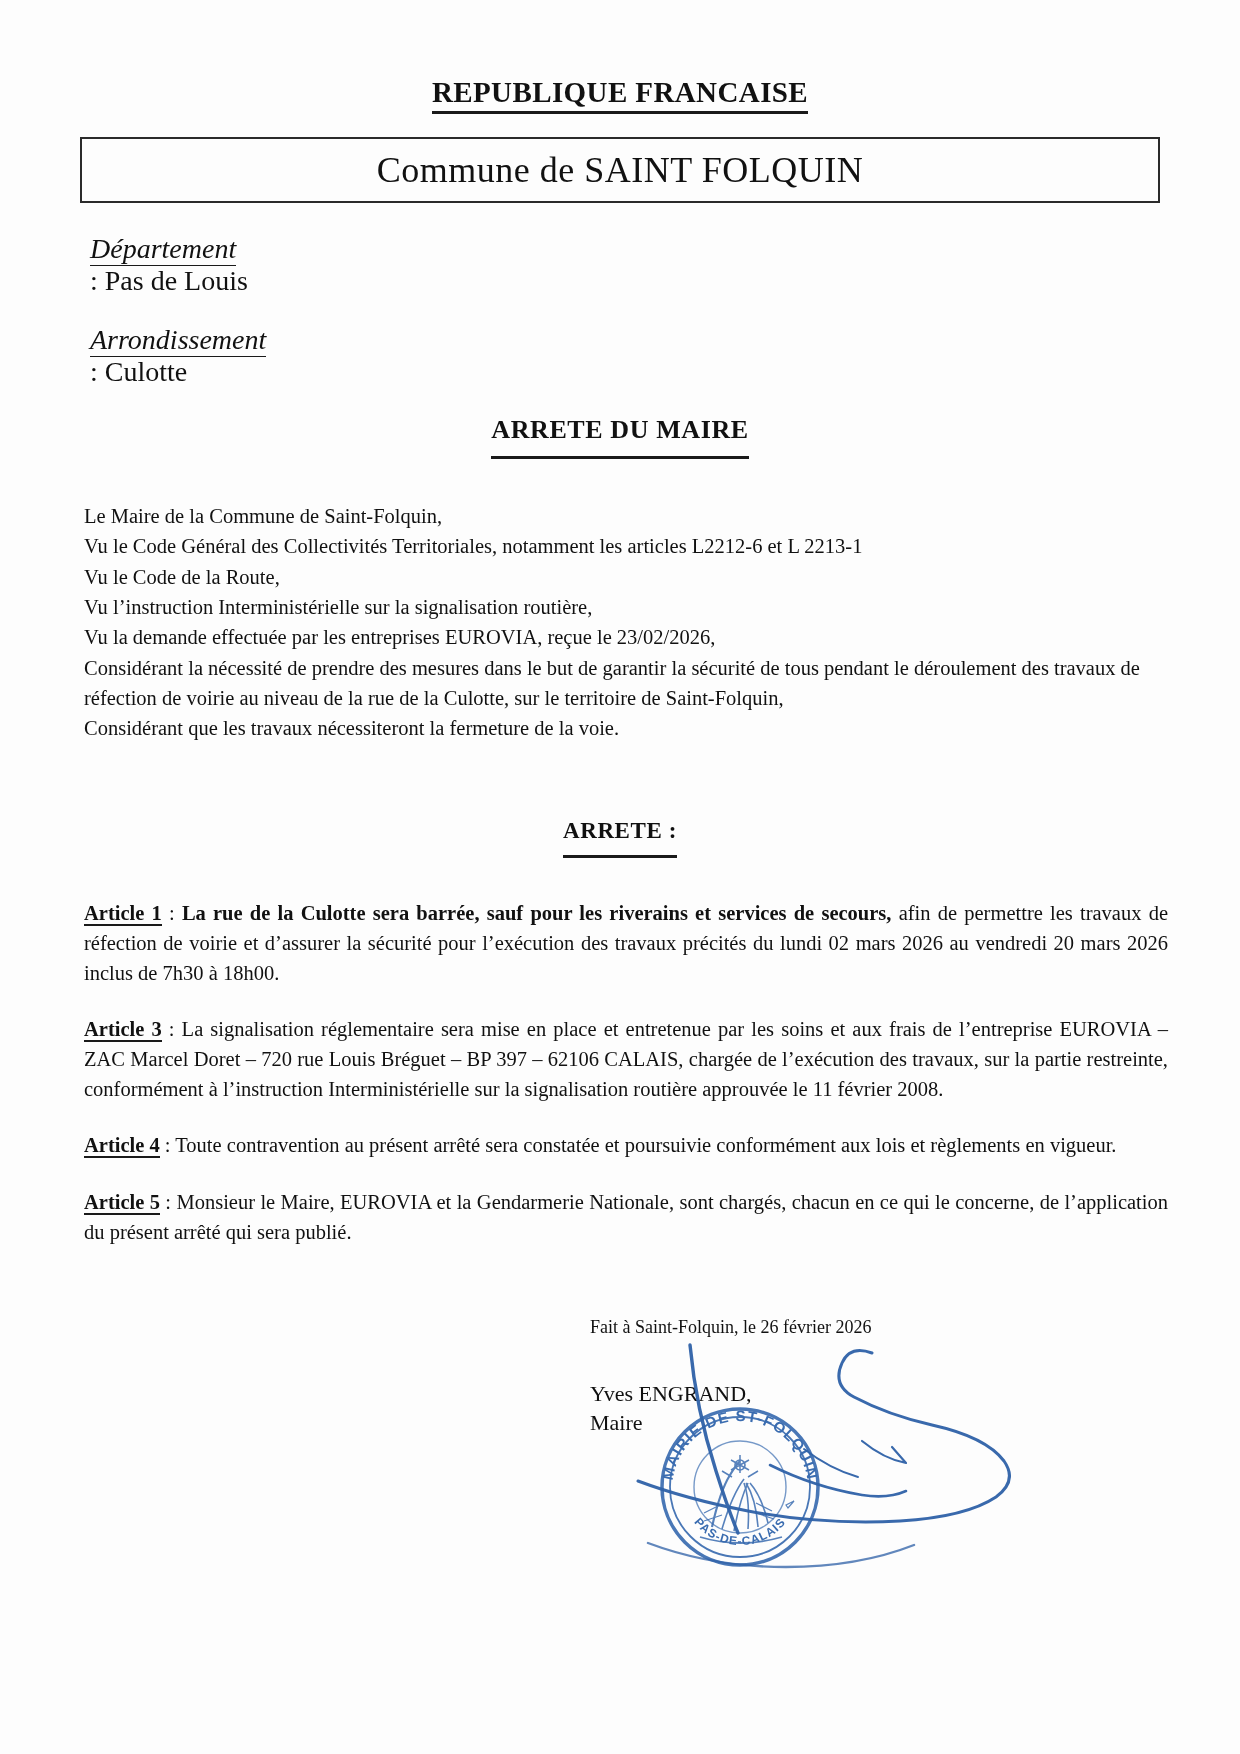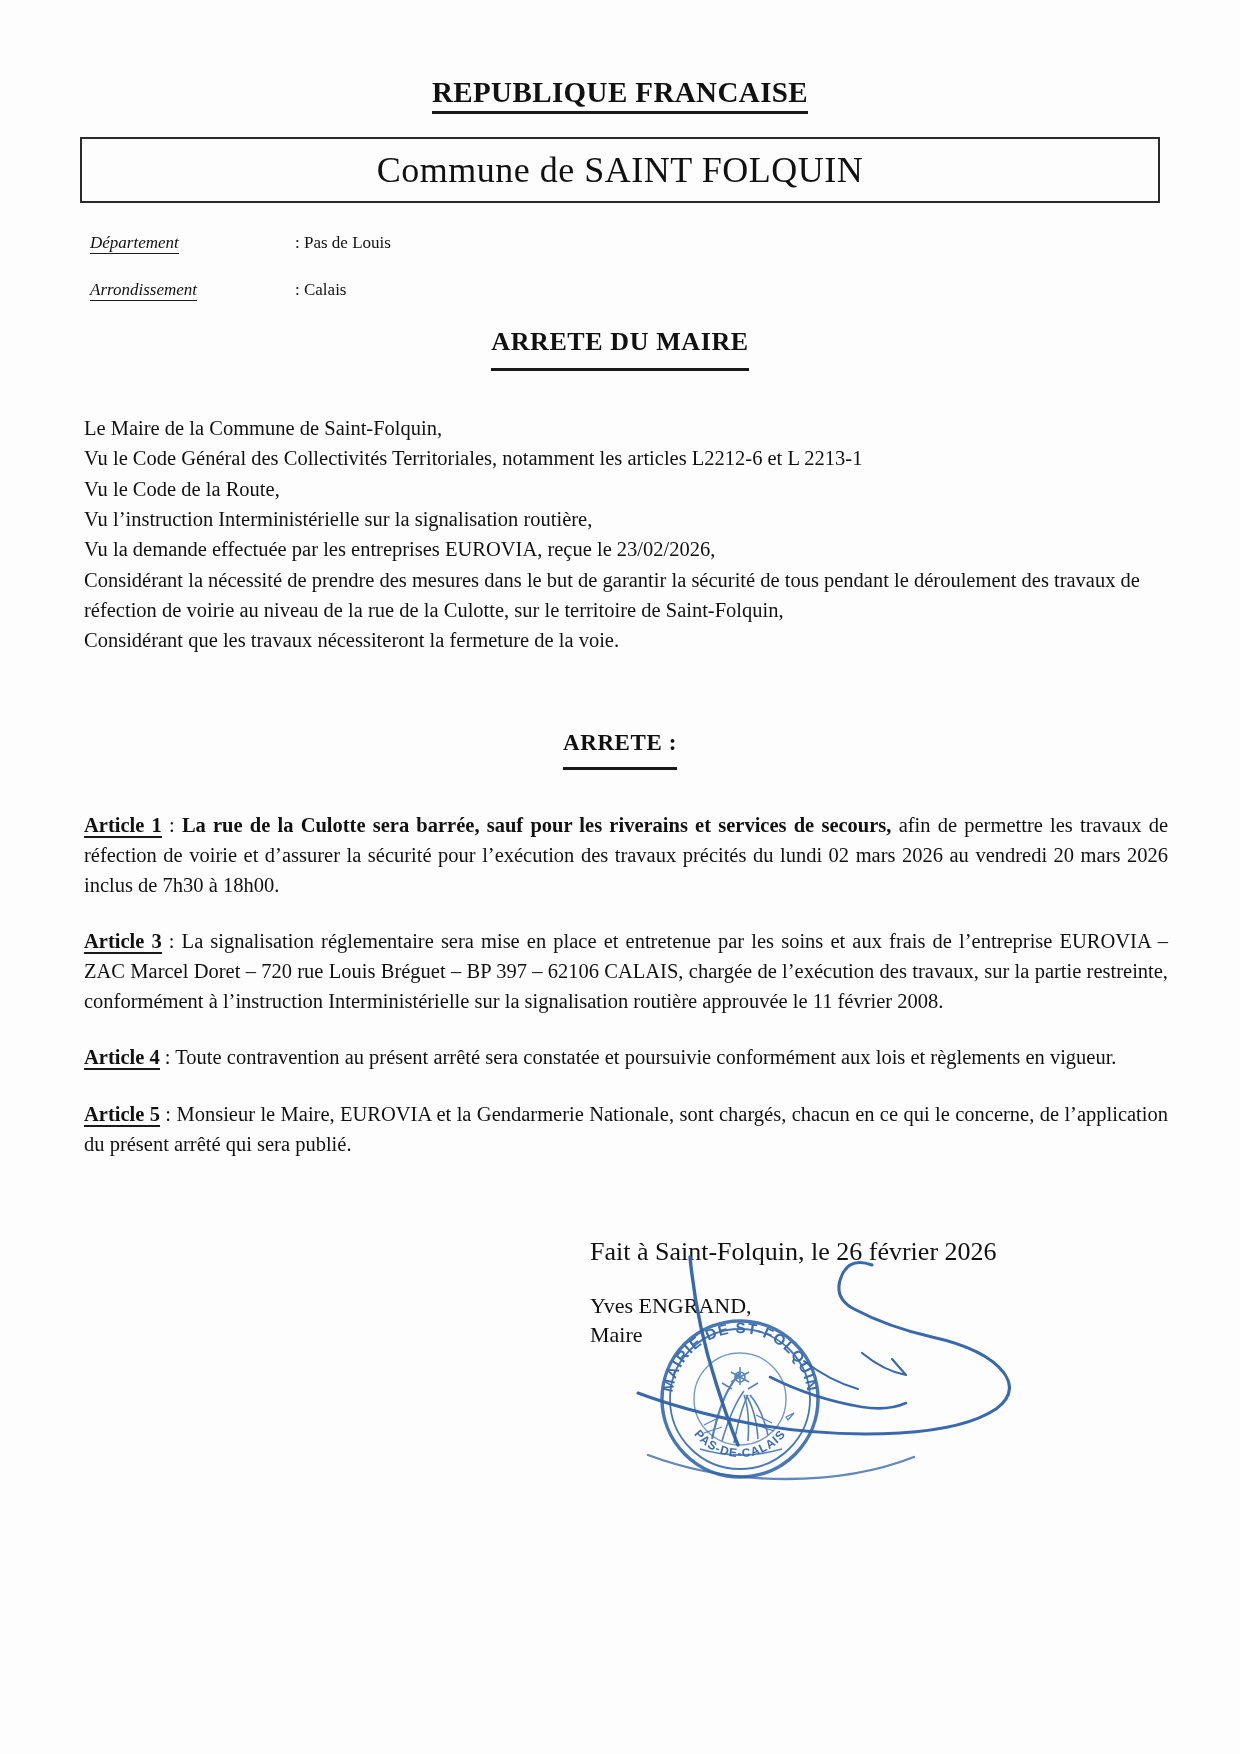--- a/index.html
+++ b/index.html
@@ -60,21 +60,22 @@
   }
 
   
   .admin {
     margin: 30px 0 0 18px;
   }
   .admin-row {
     display: flex;
     align-items: baseline;
     margin-bottom: 27px;
-    font-size: 17px;
+    font-size: 28px;
+    flex-direction: column;
   }
   .admin-label {
     width: 205px;
     font-style: italic;
     flex: 0 0 auto;
   }
   .admin-label span {
     border-bottom: 1.5px solid #1a1a1a;
     padding-bottom: 1px;
   }
@@ -128,22 +129,22 @@
 
   
   .sig-block {
     margin: 70px 0 0 0;
     position: relative;
     height: 300px;
   }
   .sig-date {
     position: absolute;
     left: 518px;
-    top: 8px;
-    font-size: 26px;
+    top: 0;
+    font-size: 18px;
     white-space: nowrap;
   }
   .sig-name {
     position: absolute;
     left: 518px;
     top: 62px;
     font-size: 22px;
     line-height: 1.35;
   }
   .stamp-wrap {
@@ -175,21 +176,21 @@
       <div class="admin-row">
         <div class="admin-label">
           <span>Département</span>
         </div>
         <div class="admin-value">: Pas de Louis</div>
       </div>
       <div class="admin-row">
         <div class="admin-label">
           <span>Arrondissement</span>
         </div>
-        <div class="admin-value">: Calais</div>
+        <div class="admin-value">: Culotte</div>
       </div>
     </div>
 
     <div class="heading-center h-arrete-maire">
       <span>ARRETE DU MAIRE</span>
     </div>
 
     <div class="preamble">
       <p>Le Maire de la Commune de Saint-Folquin,</p>
       <p>Vu le Code Général des Collectivités Territoriales, notamment les articles L2212-6 et L 2213-1</p>

